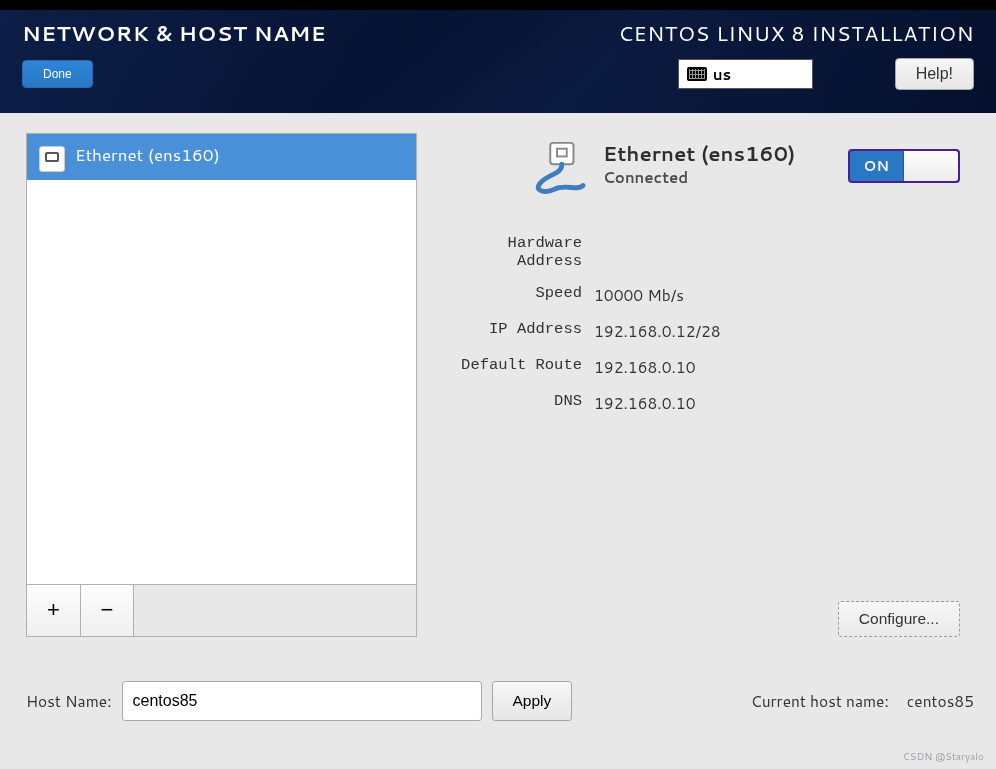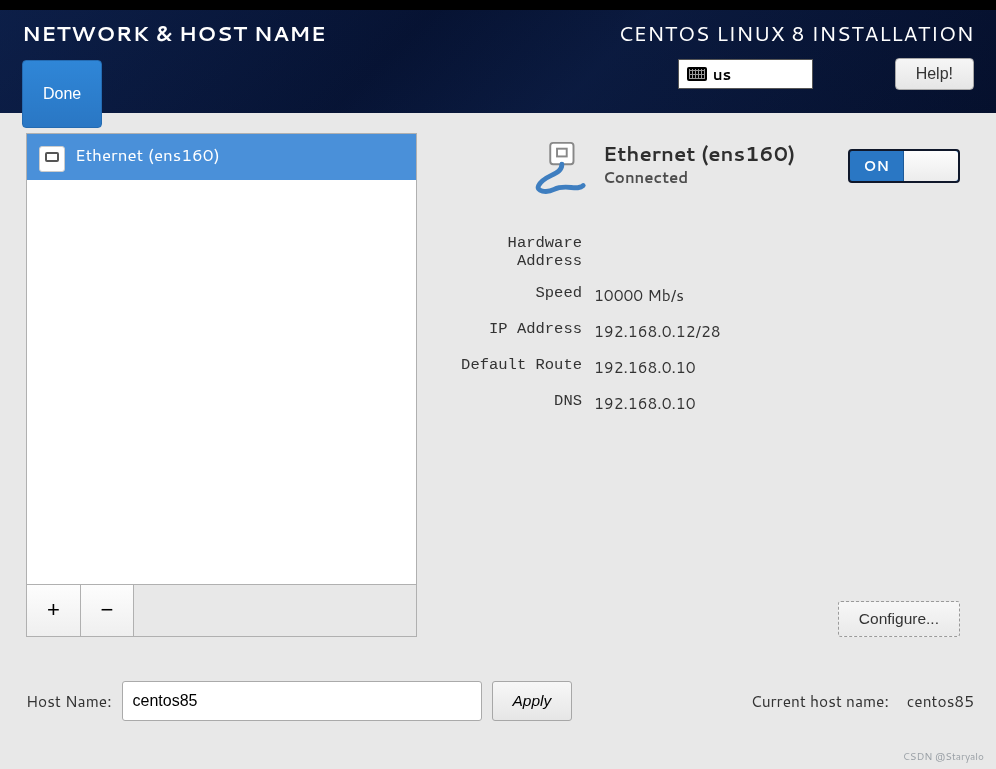--- a/index.html
+++ b/index.html
@@ -33,22 +33,22 @@
     background:#000;
   }
   .topbar-left { display:flex; flex-direction:column; align-items:flex-start; }
   .topbar-title {
     color:#fff; font-weight:700; font-size:21px; letter-spacing:.5px;
     margin-bottom:12px;
   }
   .done-btn {
     background: linear-gradient(#2f86d7,#2a77c4);
     border: 1px solid #246bb2;
-    color:#fff; font-size:16px;
-    padding: 24px 20px;
+    color:#fff; font-size:12px;
+    padding: 6px 20px;
     border-radius:4px;
     cursor:pointer;
   }
 
   .topbar-right { display:flex; flex-direction:column; align-items:flex-end; }
   .install-title { color:#fff; font-size:21px; font-weight:500; letter-spacing:.5px; margin-bottom:10px;}
   .right-row { display:flex; gap:82px; align-items:center; }
   .lang-box {
     background:#fff; width:135px; height:30px; display:flex; align-items:center;
     padding:12px 8px; gap:6px;
@@ -134,21 +134,21 @@
     width:62px; height:62px; position:relative; margin-left:80px;
   }
   .big-icon svg { width:100%; height:100%; }
   .det-titles { display:flex; flex-direction:column; }
   .det-title { font-size:20px; font-weight:700; color:#2e2e2e; }
   .det-status { font-size:15px; color:#4d4d4d; margin-top:0;font-weight:bold;}
 
   .toggle {
     position:absolute; top:16px; right:14px;
     width:112px; height:34px;
-    border:2px solid #0f172a; border-radius:4px;
+    border:2px solid #4c1d95; border-radius:4px;
     background:#2a77c4;
     display:flex; cursor:pointer;
   }
   .toggle .on-label {
     flex:1; display:flex; align-items:center; justify-content:center;
     color:#fff; font-weight:700; font-size:14px; letter-spacing:.5px;
   }
   .toggle .knob {
     width:55px; background:linear-gradient(#fdfdfd,#ececec);
     border-left:1px solid #1d5a99;
@@ -179,21 +179,21 @@
   .hostrow .lbl { color:#333; font-size:15.5px; }
   .host-input {
     width:360px; height:40px;
     border:1px solid #aaa; border-radius:3px;
     background:#fff; padding:0 10px; font-size:16px;
   }
   .apply-btn {
     height:40px;
     background:linear-gradient(#f7f7f7,#e6e6e6);
     border:1px solid #a7a7a7; border-radius:3px;
-    padding:0 20px; font-size:15.5px; cursor:pointer;font-style:italic;
+    padding:0 20px; font-size:15.5px; cursor:pointer;
   }
   .cur-host {
     margin-left:auto; display:flex; gap:18px; align-items:center;
     color:#333; font-size:15.5px;
   }
 
   
   .footer-wm {
     position:absolute; bottom:6px; right:12px;
     color:#9aa0a6; font-size:10px;

